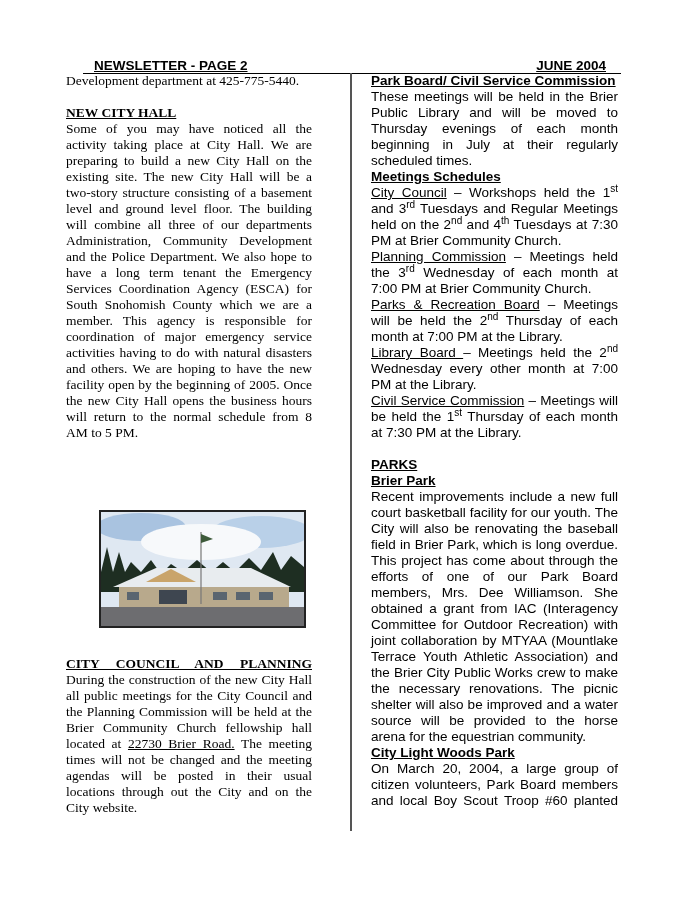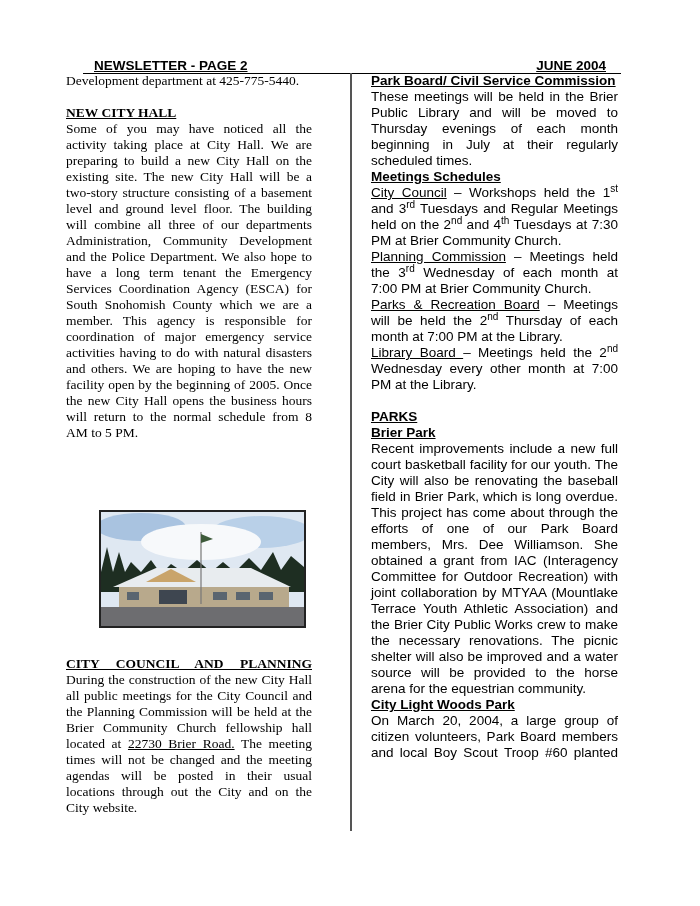--- a/index.html
+++ b/index.html
@@ -73,20 +73,21 @@
   <p class="h">Meetings Schedules</p>
 
   <p><span class="u">City Council</span><span> – Workshops held the 1</span><sup>st</sup><span> and 3</span><sup>rd</sup><span> Tuesdays and Regular Meetings held on the 2</span><sup>nd</sup><span> and 4</span><sup>th</sup><span> Tuesdays at 7:30 PM at Brier Community Church.</span></p>
 
   <p><span class="u">Planning Commission</span><span> – Meetings held the 3</span><sup>rd</sup><span> Wednesday of each month at 7:00 PM at Brier Community Church.</span></p>
 
   <p><span class="u">Parks &amp; Recreation Board</span><span> – Meetings will be held the 2</span><sup>nd</sup><span> Thursday of each month at 7:00 PM at the Library.</span></p>
 
   <p><span class="u">Library Board </span><span>– Meetings held the 2</span><sup>nd</sup><span> Wednesday every other month at 7:00 PM at the Library.</span></p>
 
+  <p><span class="u">Civil Service Commission</span><span> – Meetings will be held the 1</span><sup>st</sup><span> Thursday of each month at 7:30 PM at the Library.</span></p>
 
   <div class="blank"></div>
   <p class="h">PARKS</p>
   <p class="h">Brier Park</p>
   <p>Recent improvements include a new full court basketball facility for our youth. The City will also be renovating the baseball field in Brier Park, which is long overdue.  This project has come about through the efforts of one of our Park Board members, Mrs. Dee Williamson. She obtained a grant from IAC (Interagency Committee for Outdoor Recreation) with joint collaboration by MTYAA (Mountlake Terrace Youth Athletic Association) and the Brier City Public Works crew to make the necessary renovations.  The picnic shelter will also be improved and a water source will be provided to the horse arena for the equestrian community.</p>
   <p class="h">City Light Woods Park</p>
   <p class="justify-last">On March 20, 2004, a large group of citizen volunteers, Park Board members and local Boy Scout Troop #60 planted</p>
 </div>
 
 </body></html>

